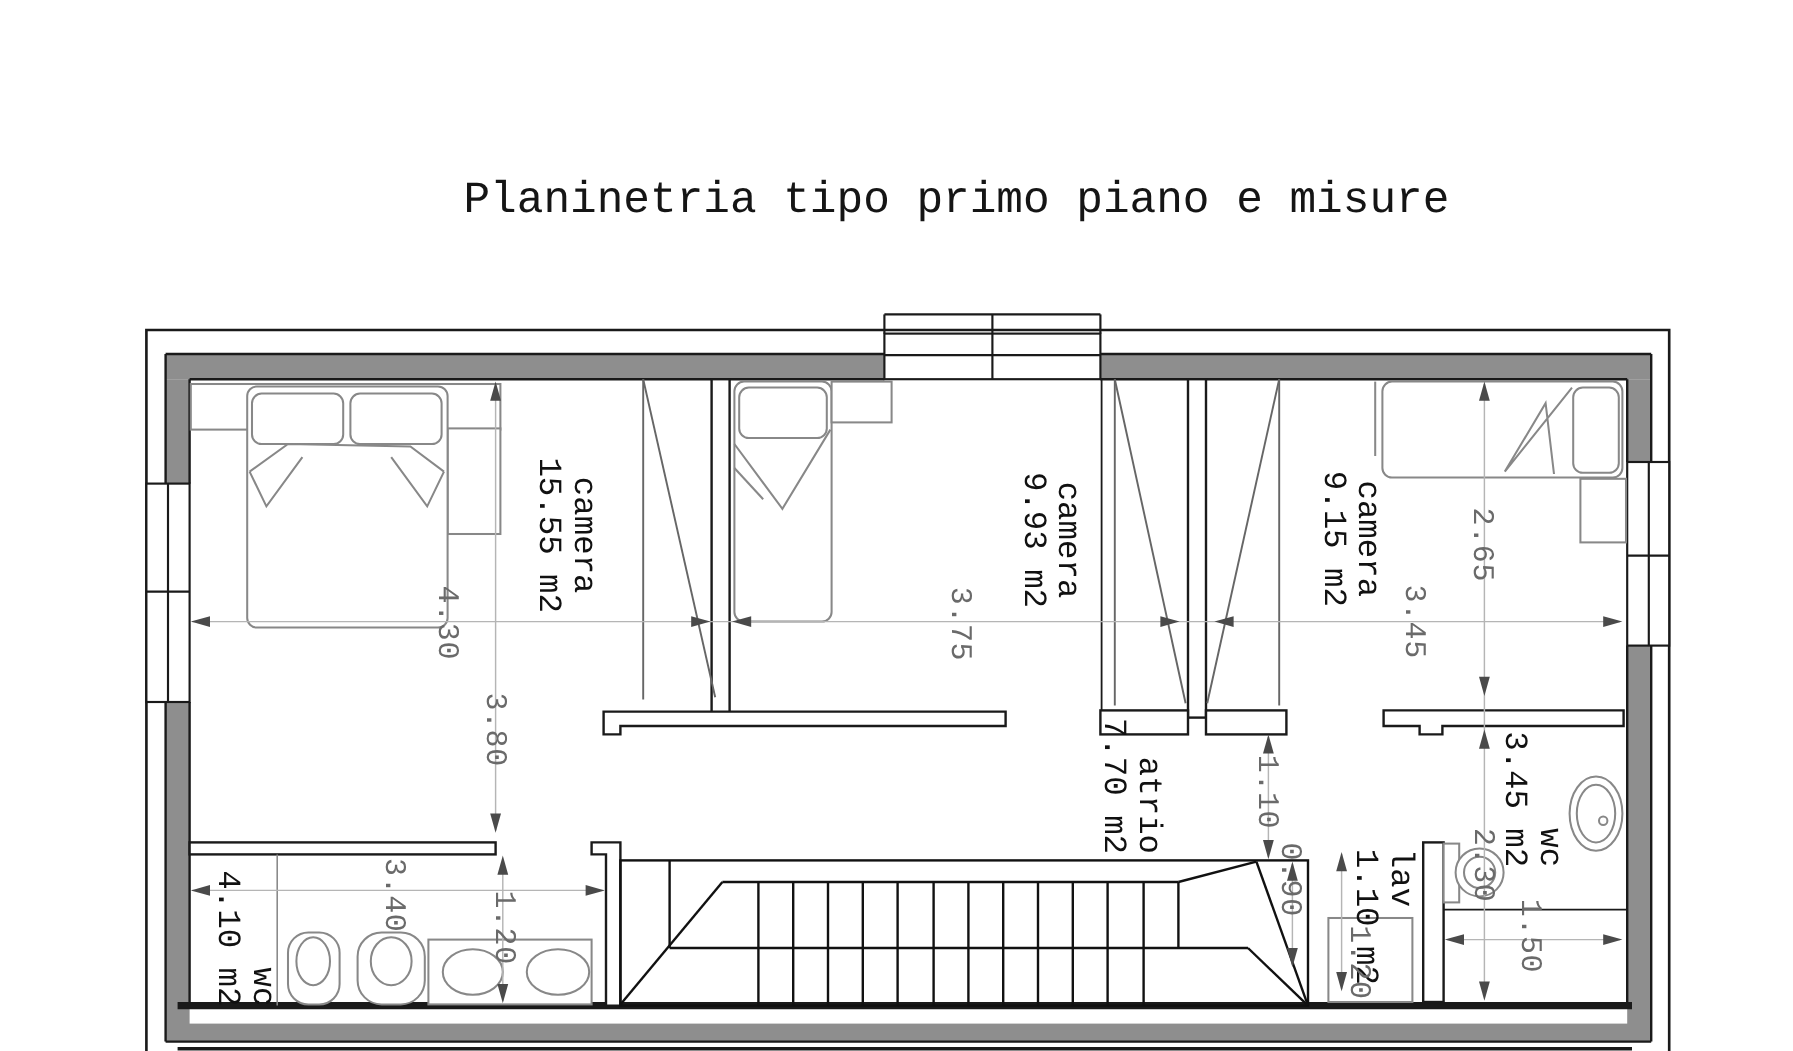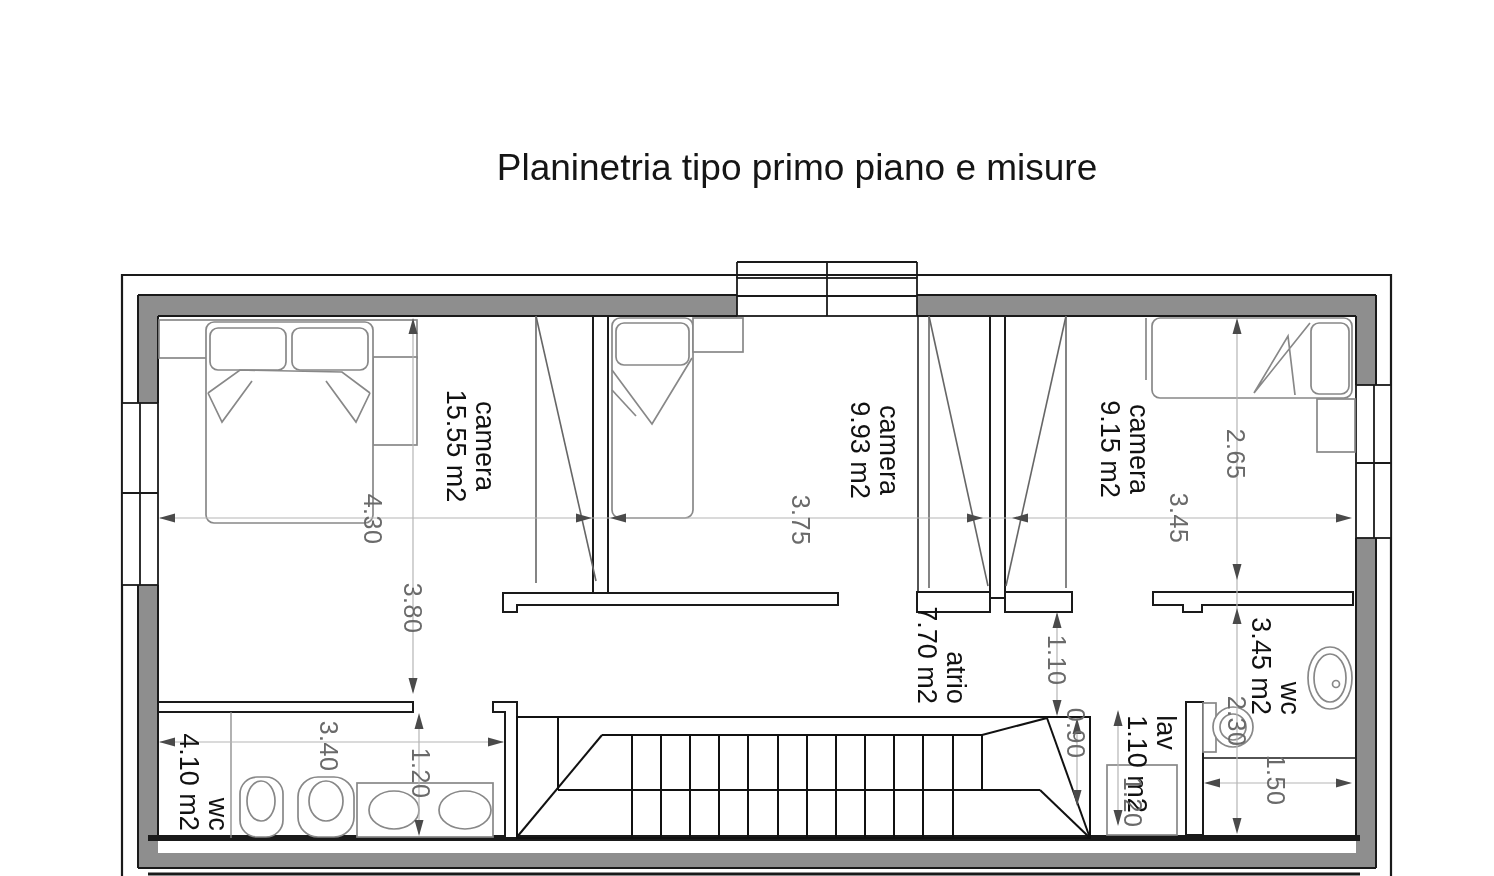--- a/index.html
+++ b/index.html
@@ -1,17 +1,17 @@
 <!DOCTYPE html>
 <html><head>
 <meta charset="utf-8">
 <style>
   html,body{margin:0;padding:0;background:#fff;}
   #stage{position:relative;width:1494px;height:876px;background:#fff;overflow:hidden;
-         font-family:Liberation Sans, sans-serif;}
+         font-family:Liberation Mono, monospace;}
   #plan-svg{position:absolute;left:0;top:0;}
   .title{position:absolute;transform:translate(-50%,-50%);font-size:37px;color:#151515;white-space:nowrap;}
   .room-label{position:absolute;transform:translate(-50%,-50%) rotate(90deg);
               font-size:27px;color:#111;line-height:1.07;white-space:nowrap;}
   .room-label span{display:block;}
   .al-r{text-align:right}.al-c{text-align:center}.al-l{text-align:left}
   .dim-label{position:absolute;transform:translate(-50%,-50%) rotate(90deg);
              font-size:25px;color:#6a6a6a;letter-spacing:.5px;white-space:nowrap;}
 </style>
 </head>

